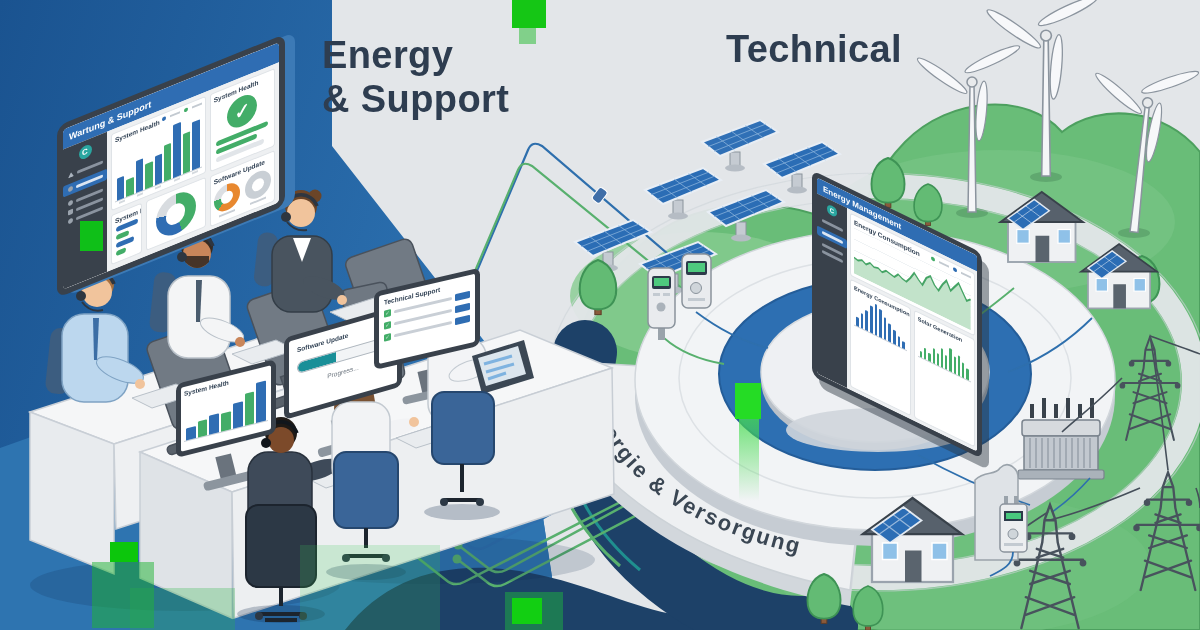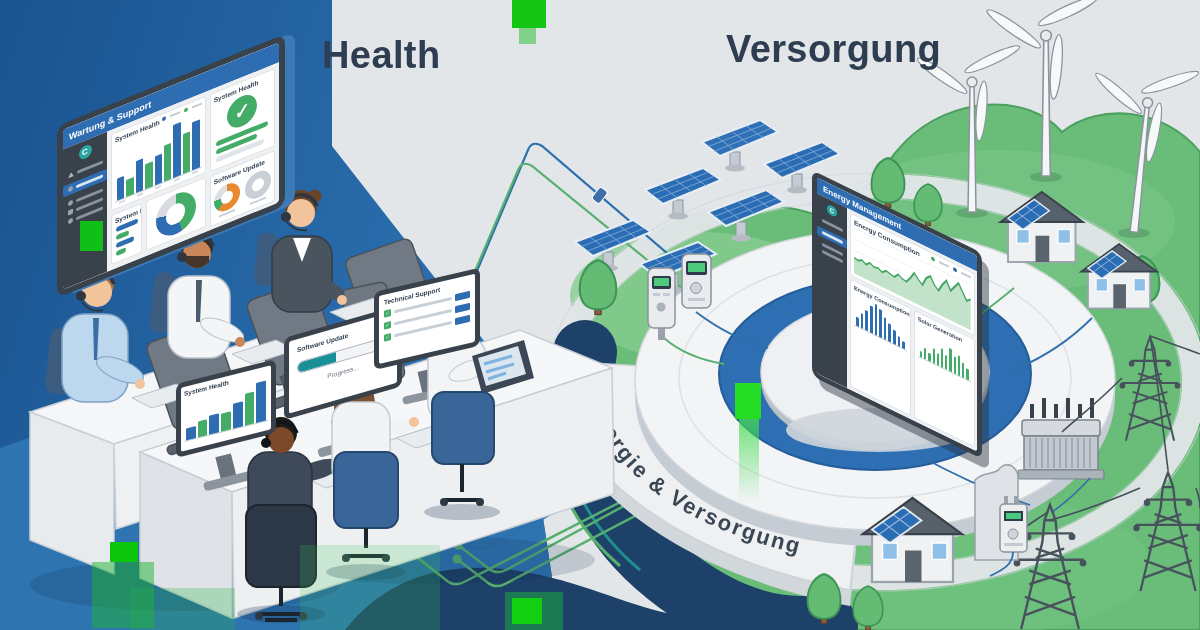--- a/index.html
+++ b/index.html
@@ -654,24 +654,25 @@
                 <i class="c-g" style="height: 46%;"></i>
                 <i class="c-g" style="height: 34%;"></i>
               </div>
         </div>
       </div>
     </div>
   </div>
 </div>
 
 <div class="hd hd-left">
-  <span>Health</span>
+  <span>Energy</span>
+  <span>&amp; Support</span>
 </div>
 <div class="hd hd-right">
-  <span>Versorgung</span>
+  <span>Technical</span>
 </div>
 
 <div class="gl gl1"></div>
 <div class="gl gl2"></div>
 <div class="gl gl3"></div>
 <div class="gl gl4"></div>
 <div class="gl gl5"></div>
 <div class="gl gl6"></div>
 <div class="gl gl7"></div>
 <div class="gl gl8"></div>

